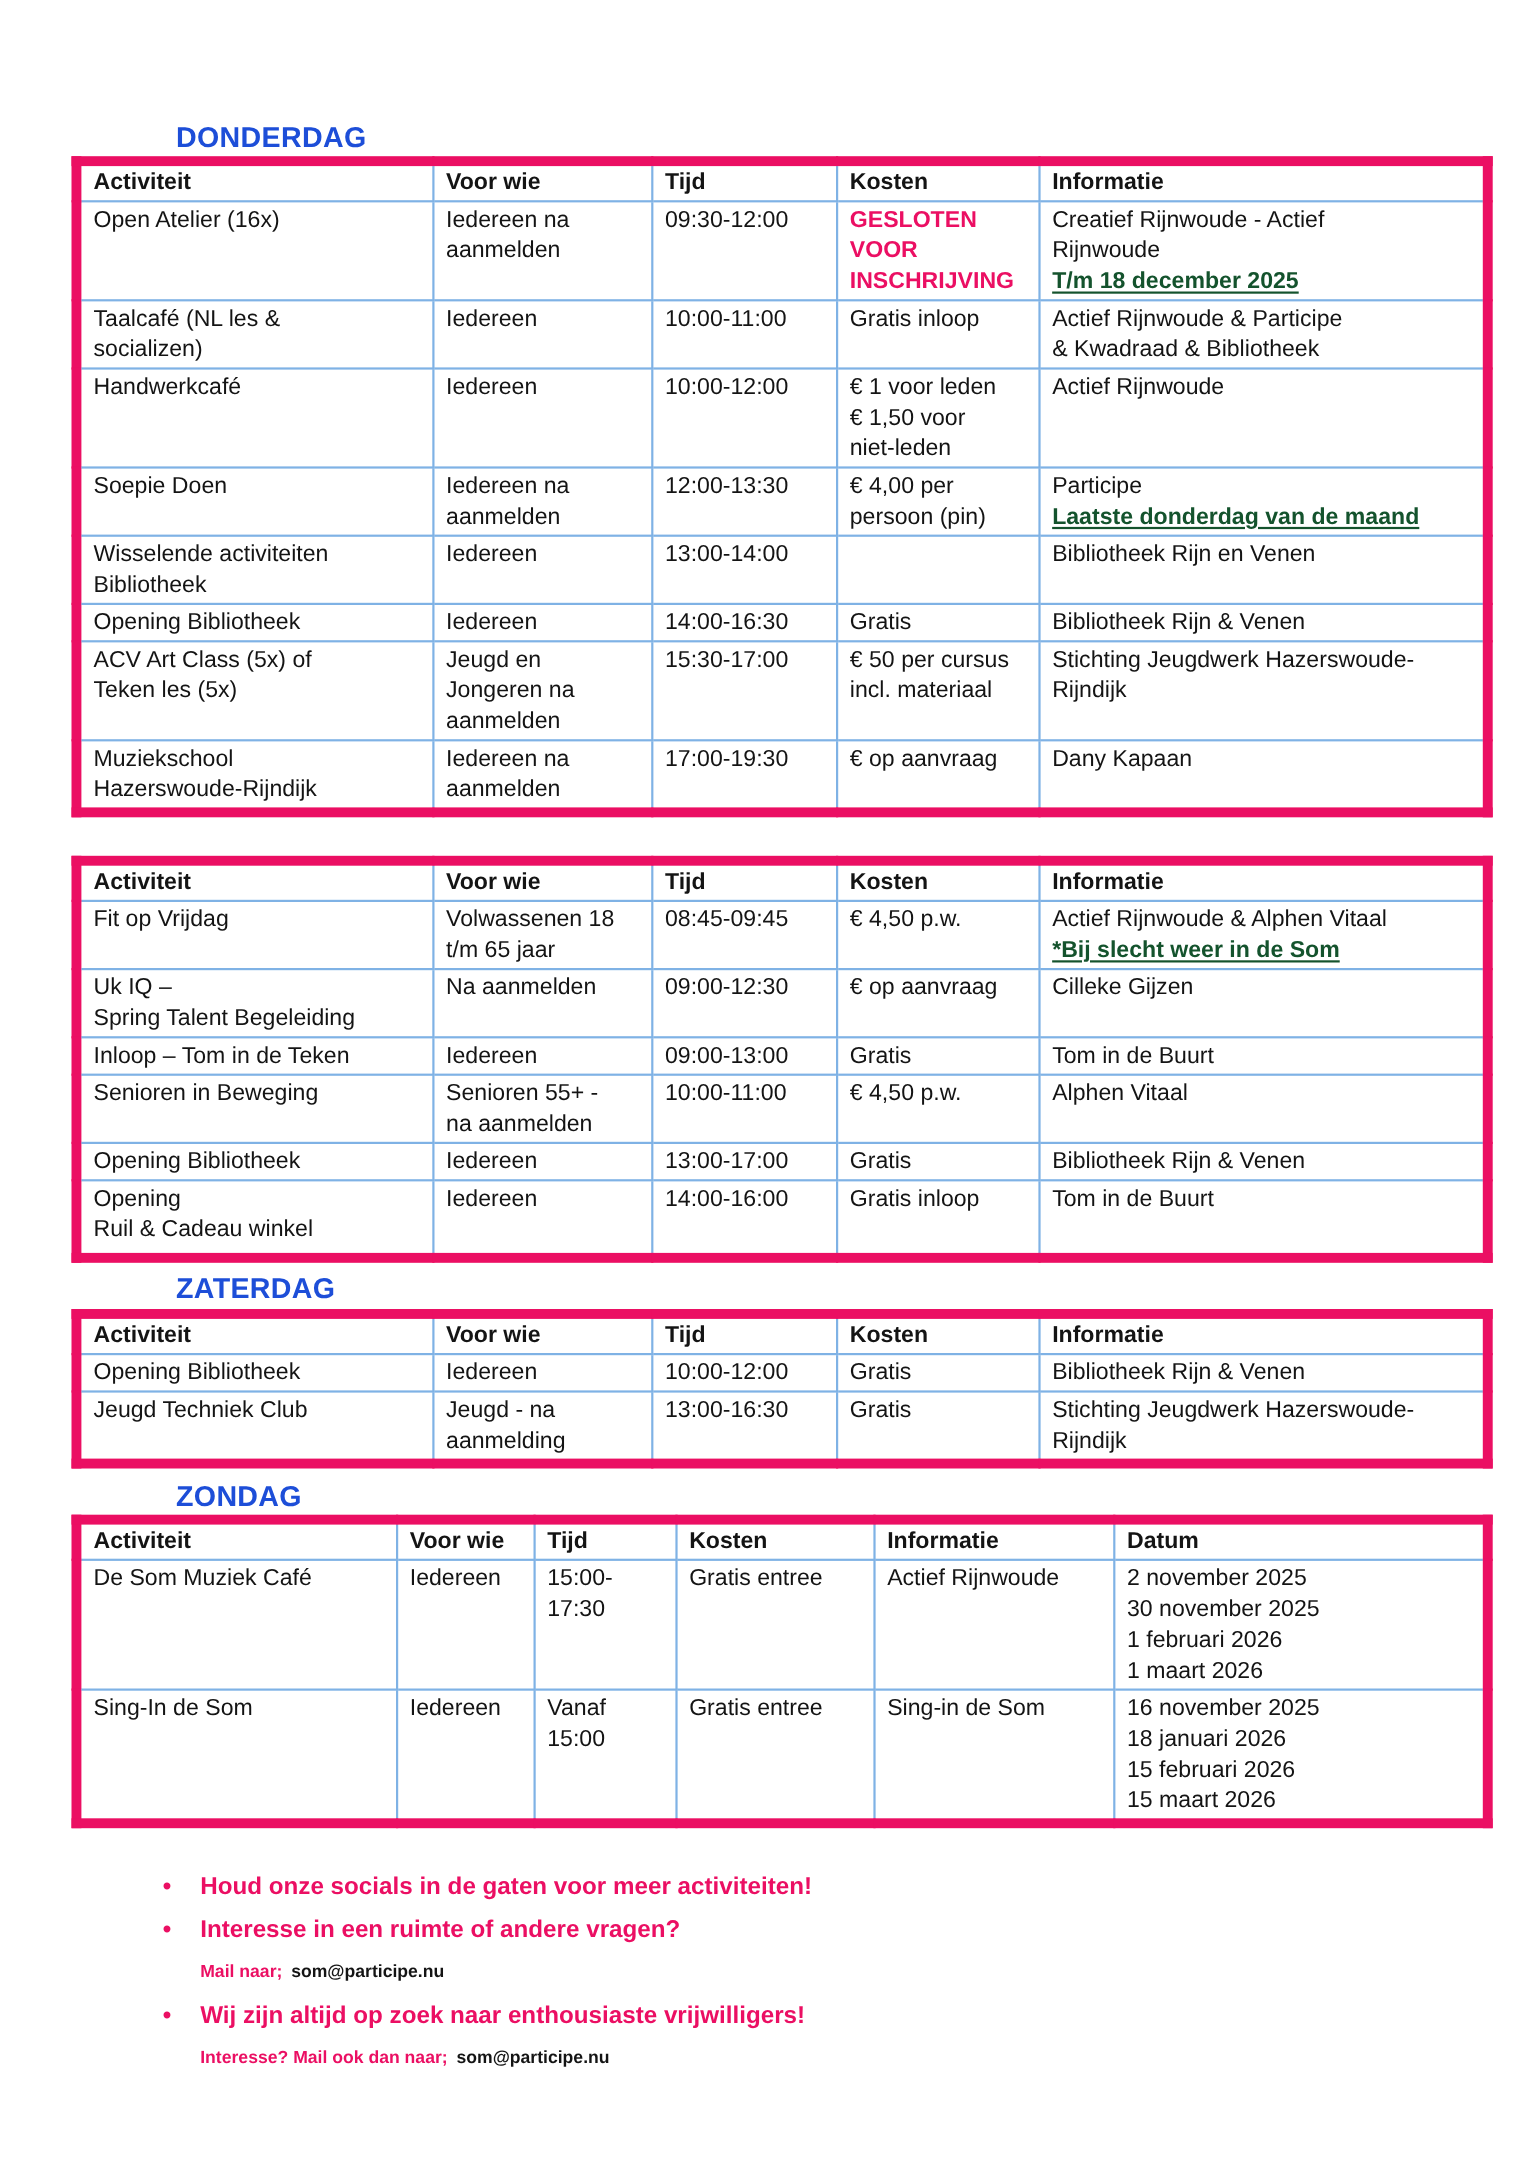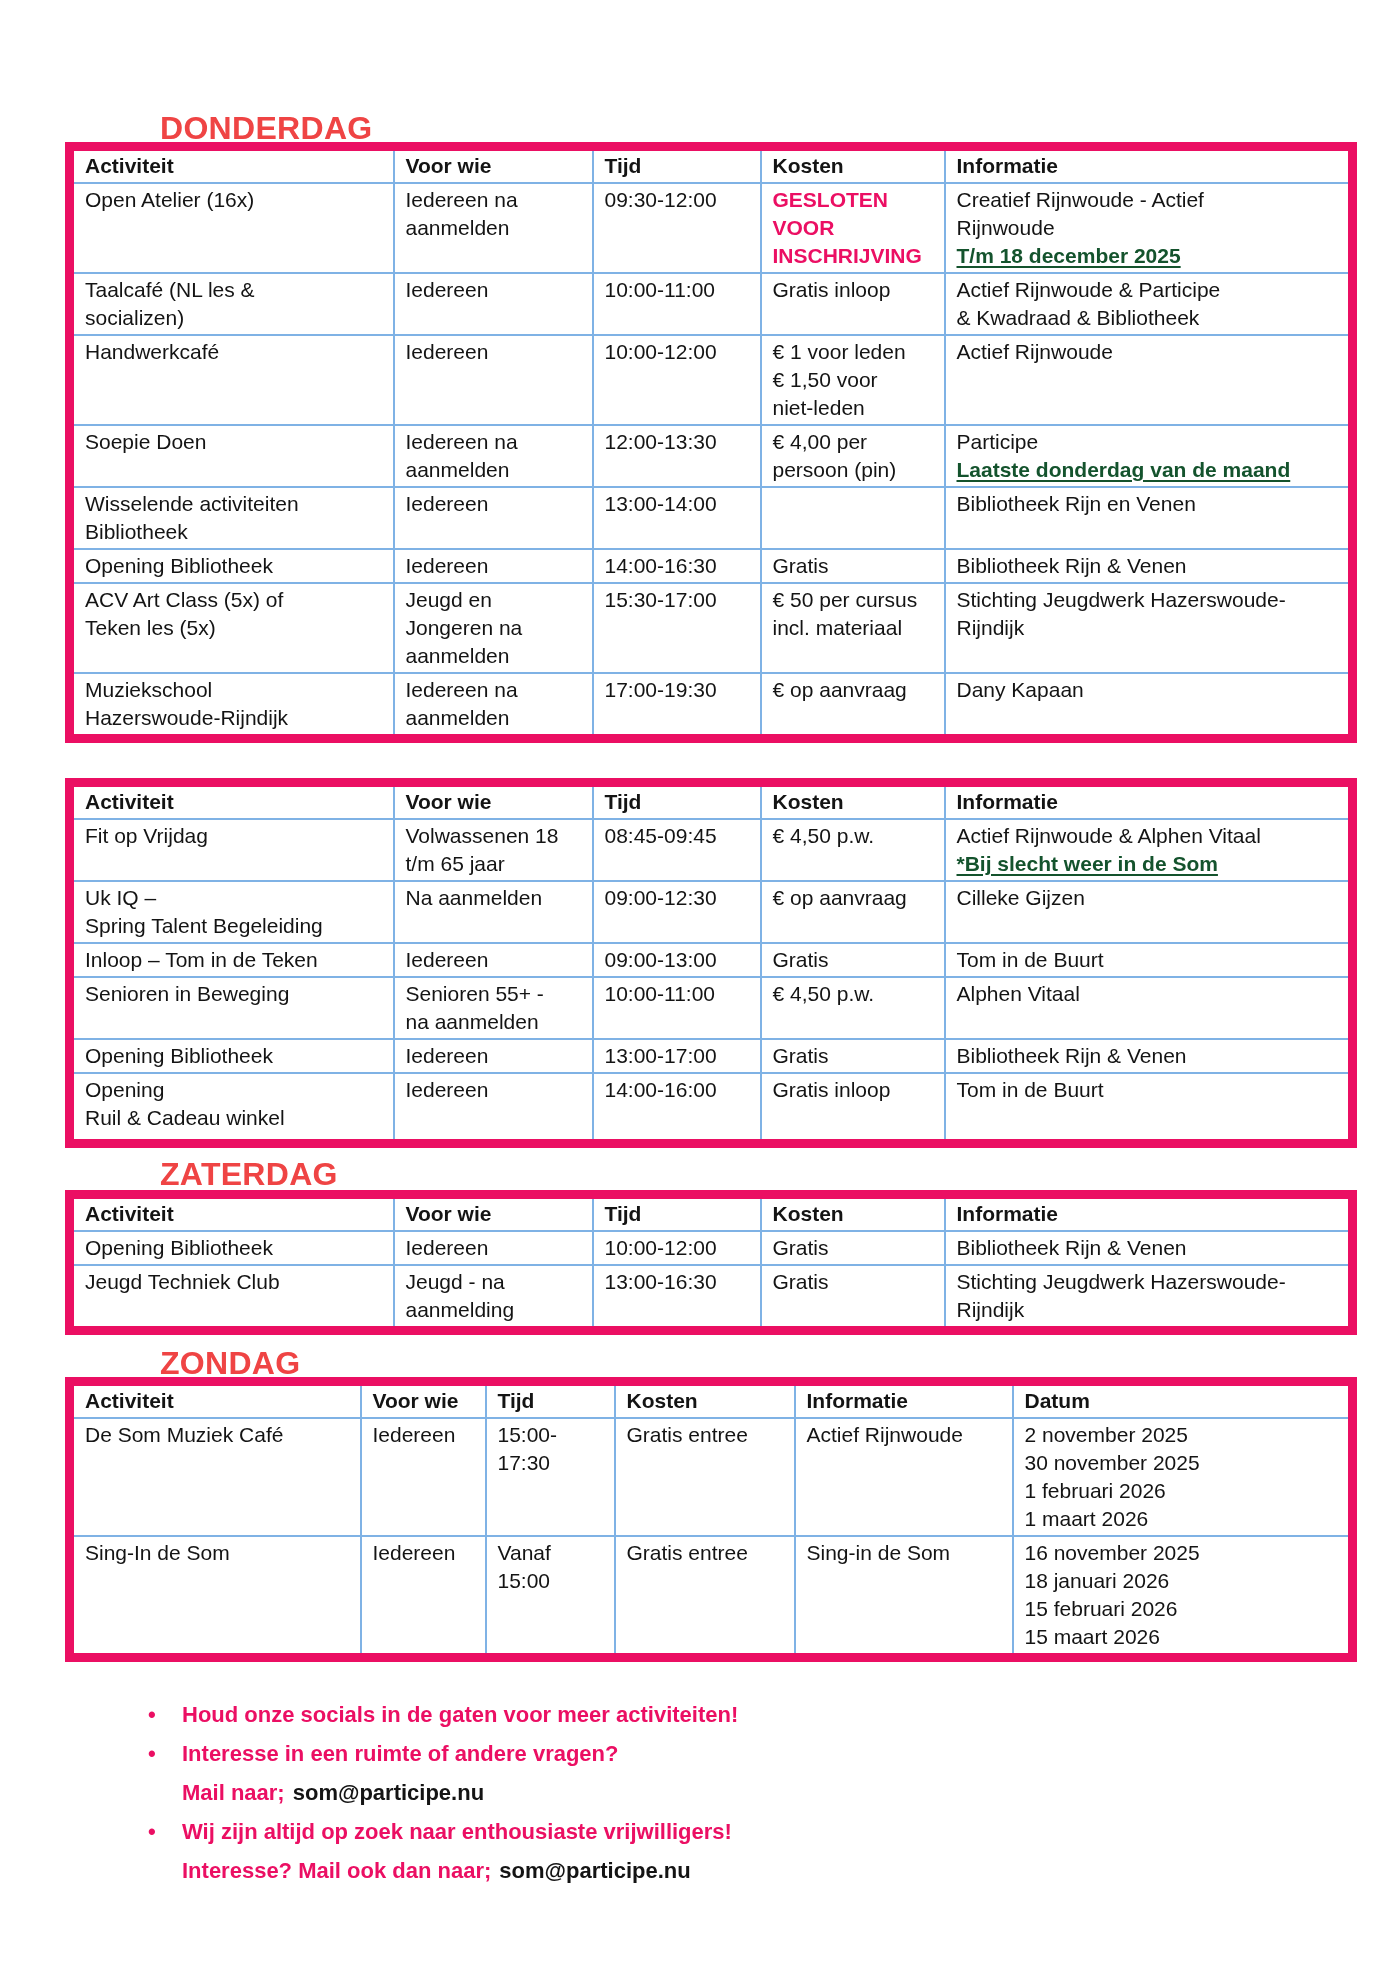--- a/index.html
+++ b/index.html
@@ -3,21 +3,21 @@
 <meta charset="utf-8">
 <style>
   html,body{margin:0;padding:0;}
   body{
     width:1400px;height:1980px;position:relative;background:#ffffff;
     font-family:"Liberation Sans","DejaVu Sans",sans-serif;color:#141414;
     overflow:hidden;
   }
   .day-heading{
     position:absolute;left:160px;margin:0;
-    font-size:32px;font-weight:700;color:#ef4444;letter-spacing:.3px;
+    font-size:26px;font-weight:700;color:#1d4ed8;letter-spacing:.3px;
   }
   table.sched{
     position:absolute;left:65px;width:1292px;
     border-collapse:collapse;table-layout:fixed;background:#fff;
     border:9px solid #EB0F63;
   }
   .sched th,.sched td{
     border:2px solid #7FB2E5;vertical-align:top;text-align:left;
     padding:2px 10px 2px 11px;font-size:21px;line-height:28px;
     white-space:pre-line;font-weight:400;overflow:hidden;
@@ -31,21 +31,21 @@
   .closed-note{color:#EB0F63;font-weight:700;}
   .bullets{position:absolute;left:148px;top:1700px;width:1020px;}
   .b-row{
     display:flex;align-items:flex-start;margin-bottom:9px;
     color:#EB0F63;font-weight:700;font-size:22px;line-height:30px;
   }
   .b-row.gap-top{margin-top:5px;}
   .dot{width:34px;flex:none;}
   .b-sub{
     margin-left:34px;margin-bottom:9px;
-    font-size:22px;line-height:30px;font-weight:700;
+    font-size:16px;line-height:30px;font-weight:700;
   }
   .b-sub .pink{color:#EB0F63;margin-right:8px;}
   .b-sub .email{color:#141414;}
 </style>
 </head>
 <body>
 
 <div>
 
   <h2 class="day-heading" style="top:110px">DONDERDAG</h2>

